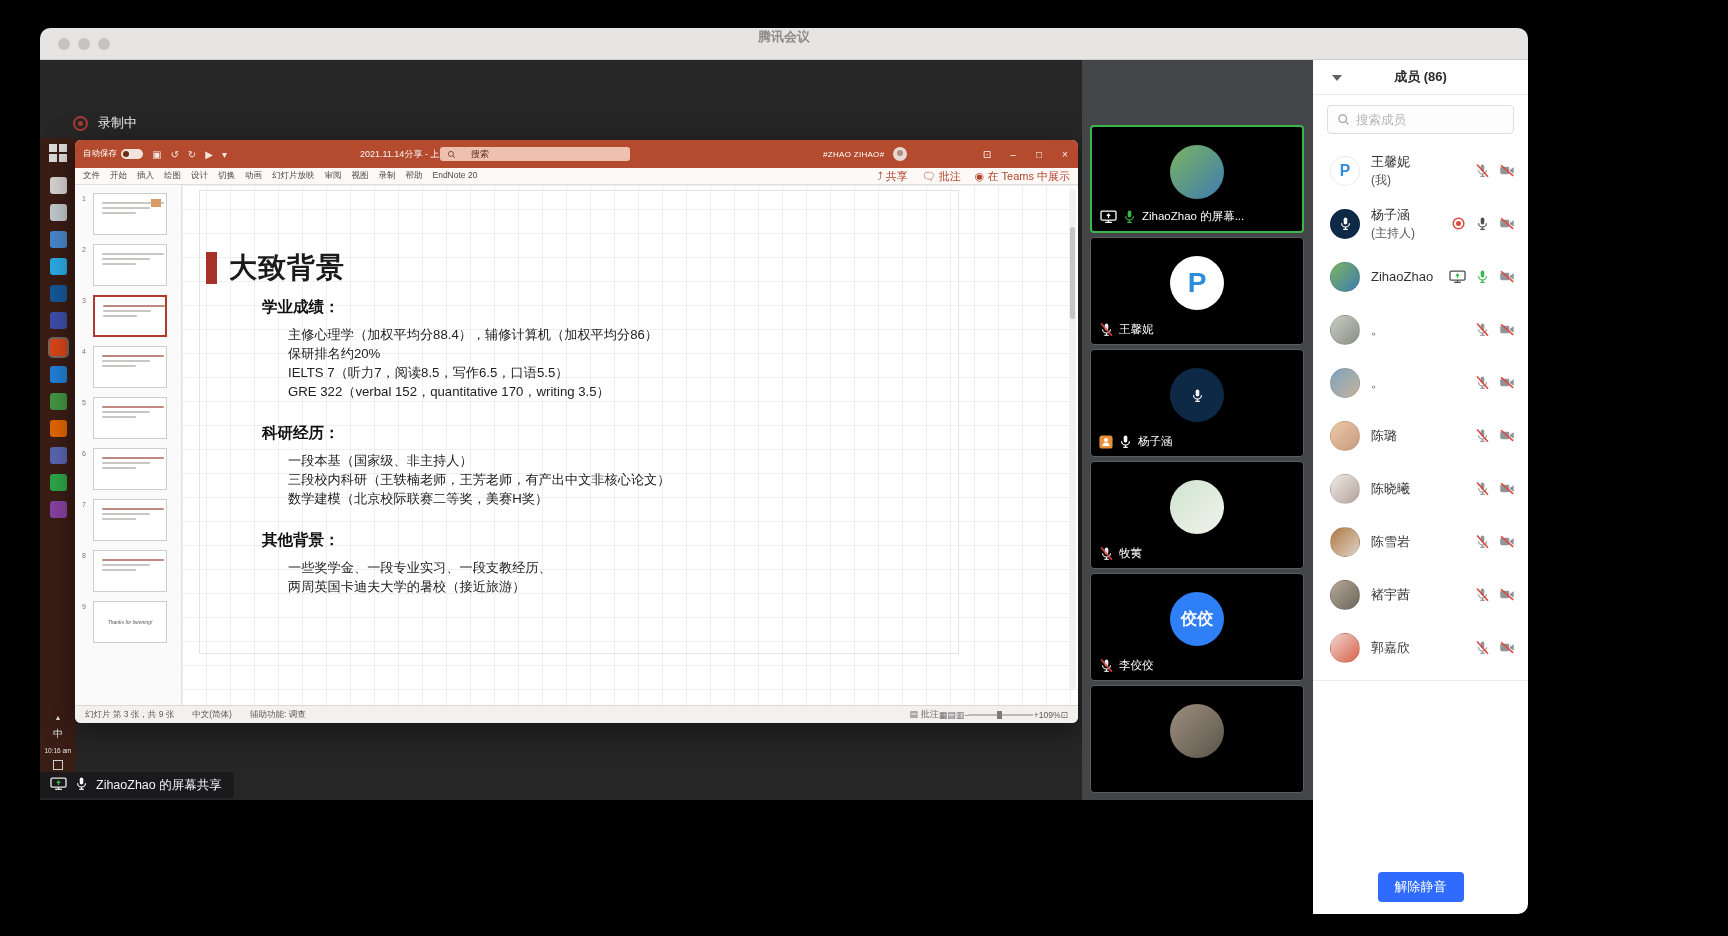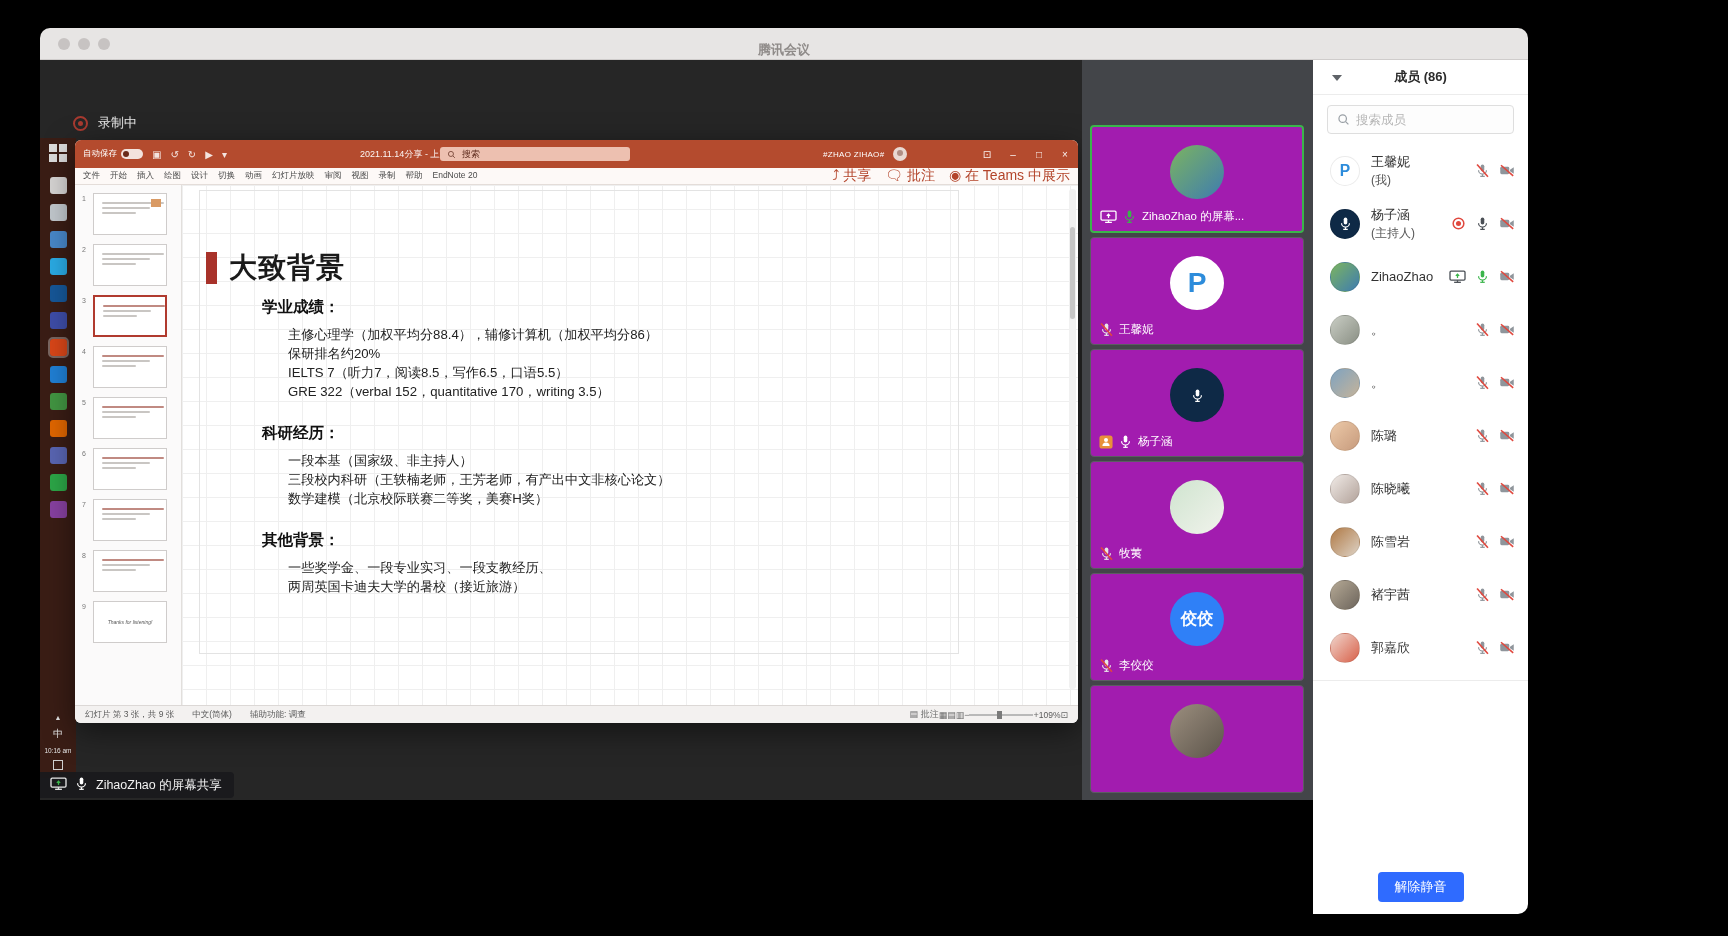--- a/index.html
+++ b/index.html
@@ -3,21 +3,21 @@
 <meta charset="utf-8">
 <style>
   * { margin:0; padding:0; box-sizing:border-box; }
   html,body { width:1728px; height:936px; background:#000; overflow:hidden;
               font-family:"Liberation Sans","DejaVu Sans",sans-serif; }
 
   
   #win { position:absolute; left:40px; top:28px; width:1488px; height:886px;
          border-radius:10px; overflow:hidden; background:#000; }
   #titlebar { position:relative; height:32px; background:#e7e5e4; border-bottom:1px solid #cfcccb;
-              display:flex; align-items:flex-end; justify-content:center; }
+              display:flex; align-items:flex-start; justify-content:center; }
   .lights { position:absolute; left:18px; top:10px; display:flex; gap:8px; }
   .light { width:12px; height:12px; border-radius:50%; background:#c7c3c2; }
   #win-title { font-size:13px; color:#8f8b89; font-weight:bold; }
 
   #body-row { position:relative; display:flex; height:854px; }
   #main { position:relative; width:1273px; height:854px; background:#000; }
   #shared { position:absolute; left:0; top:0; width:1042px; height:740px; background:#262626; overflow:hidden; }
   #strip  { position:absolute; left:1042px; top:0; width:231px; height:740px; background:#434549; overflow:hidden; }
   #panel  { position:relative; width:215px; height:854px; background:#ffffff; }
 
@@ -44,32 +44,32 @@
   #ppt { position:absolute; left:35px; top:80px; width:1003px; height:583px; border-radius:6px;
          overflow:hidden; box-shadow:0 8px 30px rgba(0,0,0,.5); background:#fff; }
   #ppt-titlebar { height:28px; background:#b44b2e; display:flex; align-items:center; color:#fff; position:relative; }
   #autosave { display:flex; align-items:center; gap:4px; margin-left:8px; }
   #autosave-label { font-size:8.5px; }
   #autosave-toggle { width:22px; height:10px; border-radius:5px; background:#f3e3dd; position:relative; }
   #autosave-toggle::after { content:""; position:absolute; left:2px; top:2px; width:6px; height:6px; border-radius:50%; background:#6b2b1a; }
   .tb-mini { font-size:10px; opacity:.85; margin-left:9px; }
   #ppt-doc-title { position:absolute; left:285px; font-size:9px; opacity:.95; white-space:nowrap; }
   #ppt-search { position:absolute; left:365px; top:7px; width:190px; height:14px; background:#edc0b0;
-                border-radius:3px; display:flex; align-items:center; gap:6px; padding-left:7px; color:#5e2a1c; }
+                border-radius:3px; display:flex; align-items:center; gap:15px; padding-left:7px; color:#5e2a1c; }
   #ppt-search svg { opacity:.8; }
   #ppt-search-label { font-size:9px; }
   #ppt-account { position:absolute; left:748px; font-size:8px; letter-spacing:.3px; }
   #ppt-avatar { position:absolute; left:818px; top:7px; width:14px; height:14px; border-radius:50%; background:#e9d9d3; }
   #ppt-avatar::after { content:""; position:absolute; left:4px; top:3px; width:6px; height:6px; border-radius:50%; background:#b08f85; }
   .ppt-winbtn { position:absolute; top:0; width:26px; height:28px; display:flex; align-items:center; justify-content:center; font-size:10px; color:#fff; opacity:.92; }
 
   #ppt-ribbon { height:17px; background:#fdf9f7; border-bottom:1px solid #e4ddd9; display:flex; align-items:center; padding:0 8px; position:relative; }
   .rtab { font-size:8.5px; color:#4a4a4a; margin-right:10px; white-space:nowrap; }
   #ribbon-right { position:absolute; right:8px; display:flex; gap:14px; }
-  .raction { font-size:14px; color:#b3442a; white-space:nowrap; }
+  .raction { font-size:11px; color:#b3442a; white-space:nowrap; }
 
   #ppt-content { position:relative; height:520px; background:#efedeb; display:flex; }
   #thumb-pane { width:107px; background:#fbfafa; border-right:1px solid #e2dfdc; padding:8px 0 0 0; overflow:hidden; }
   .thumb-row { display:flex; margin-bottom:9px; }
   .tnum { width:18px; font-size:7px; color:#777; text-align:center; padding-top:2px; }
   .tbox { width:74px; height:42px; background:#fff; border:1px solid #cfcccb; position:relative; padding:5px 6px; }
   .tbox.sel { border:2px solid #b03a2e; }
   .tline { height:2px; background:#c9c6c3; margin:3px 2px; border-radius:1px; }
   .tline.red { background:#c08a82; }
   .tdeco { position:absolute; right:5px; top:5px; width:10px; height:8px; background:#d99a64; }
@@ -96,21 +96,21 @@
   .view-glyph { font-size:9px; color:#6a6a6a; }
   #zoom-slider { width:64px; height:2px; background:#b9b9b9; position:relative; }
   #zoom-slider .zs-thumb { position:absolute; left:28px; top:-3px; width:5px; height:8px; background:#7a7a7a; }
 
   
   #share-badge { position:absolute; left:0; top:712px; height:26px; background:rgba(25,25,28,.92);
                  display:flex; align-items:center; gap:7px; padding:0 12px 0 10px; border-radius:0 4px 4px 0; }
   #share-badge span { color:#f2f2f2; font-size:12.5px; white-space:nowrap; }
 
   
-  .tile { position:absolute; left:8px; width:214px; height:108px; background:#a21caf; border:1px solid #5b5d62;
+  .tile { position:absolute; left:8px; width:214px; height:108px; background:#000000; border:1px solid #5b5d62;
           border-radius:4px; }
   .tile.active { border:2px solid #3ab54a; }
   .t-avatar { position:absolute; left:50%; top:18px; transform:translateX(-50%); width:54px; height:54px;
               border-radius:50%; display:flex; align-items:center; justify-content:center; overflow:hidden; }
   .t-label { position:absolute; left:8px; bottom:7px; display:flex; align-items:center; gap:5px; }
   .t-label span { color:#fff; font-size:11.5px; white-space:nowrap; }
 
   
   #panel-header { position:relative; height:35px; border-bottom:1px solid #ececec; display:flex; align-items:center; justify-content:center; }
   #panel-collapse { position:absolute; left:19px; top:15px; width:0; height:0;

